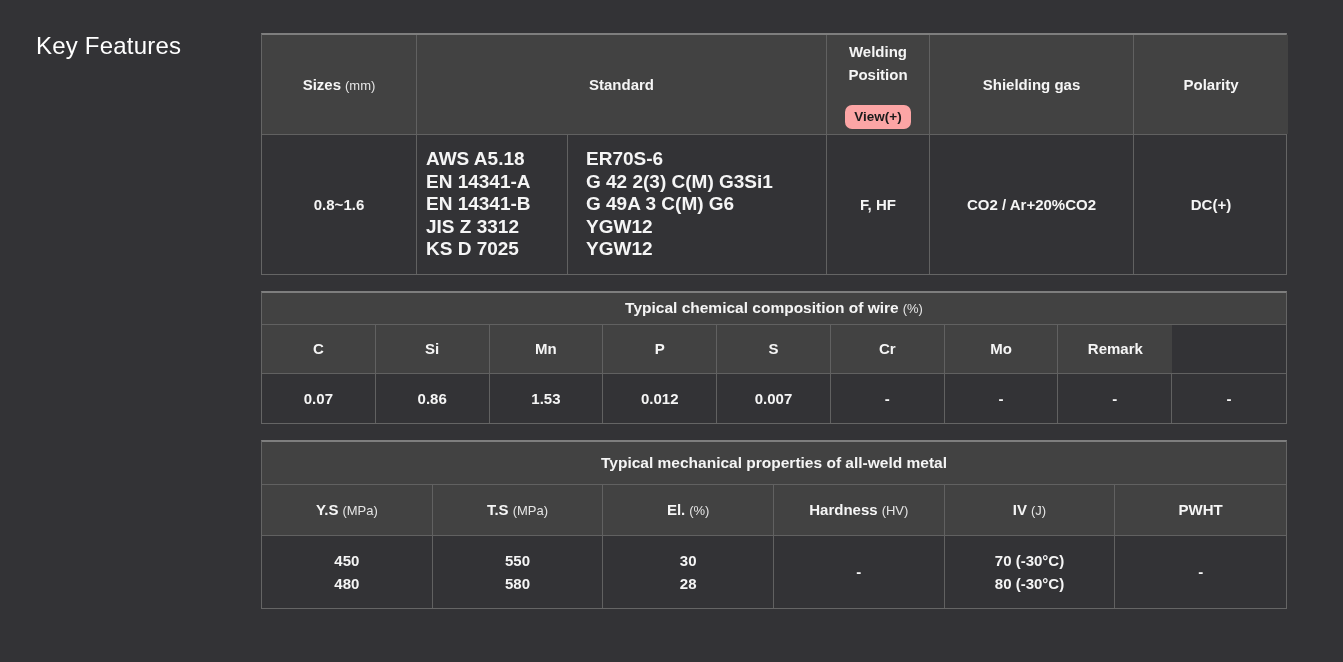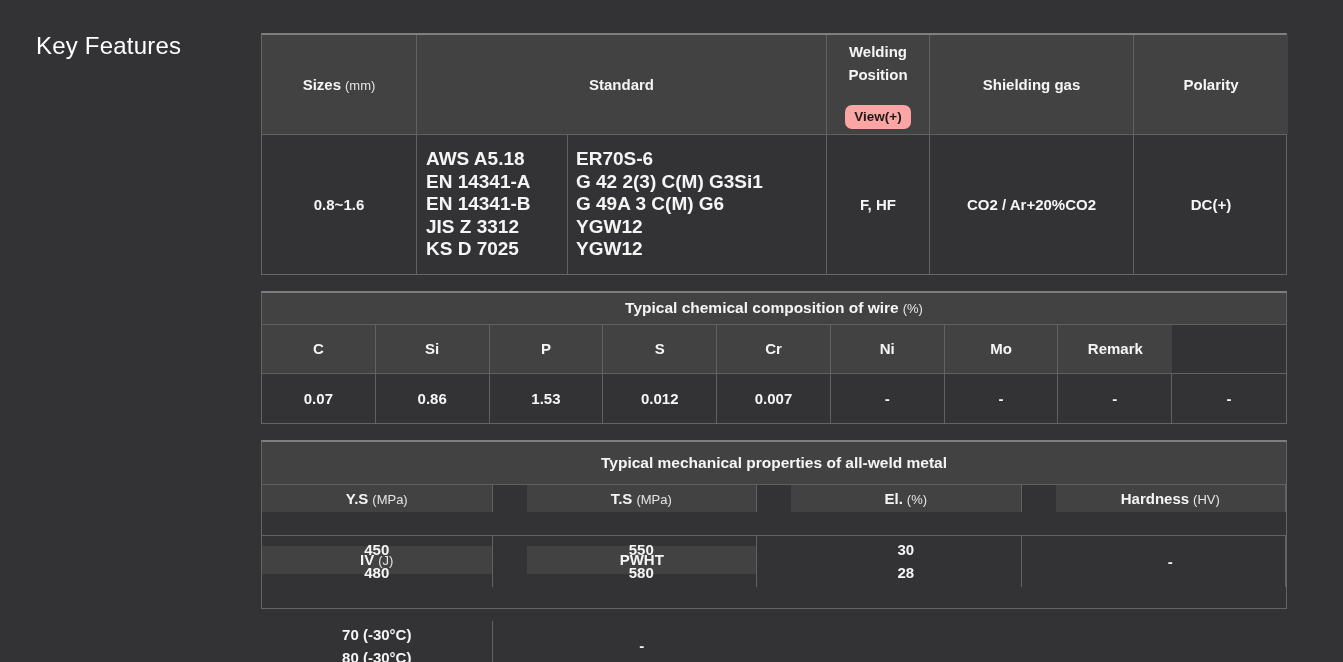--- a/index.html
+++ b/index.html
@@ -65,40 +65,40 @@
     justify-content: center;
     text-align: left;
     padding-left: 9px;
     line-height: 22.6px;
     font-size: 19px;
     font-weight: 700;
   }
   .std-col.grades {
     flex: 1 1 auto;
     border-left: 1px solid #616161;
-    padding-left: 8px;
+    padding-left: 18px;
   }
   .badge {
     background: #fca5a5;
     color: #1b1b1b;
     font-size: 13.5px;
     font-weight: 700;
     line-height: 1;
     padding: 5px 9px 6px;
     border-radius: 7px;
     margin-top: 18px;
     cursor: pointer;
   }
   
   .t2-cols { grid-template-columns: repeat(9, 1fr); }
   .t2-title { height: 32px; }
   .t2-head { height: 49px; }
   .t2-data { height: 49px; }
   
-  .t3-cols { grid-template-columns: repeat(4, 1fr); gap: 34px; }
+  .t3-cols { grid-template-columns: repeat(6, 1fr); }
   .t3-title { height: 43px; }
   .t3-head { height: 51px; }
   .t3-data { height: 72px; }
   .line { display: block; }
 </style>
 </head>
 <body>
 
 <h2 class="page-title">Key Features</h2>
 
@@ -149,24 +149,24 @@
 
   <section class="tbl">
     <div class="row t2-title title-row">
       <div class="cell">
         <div><span>Typical chemical composition of wire</span><span class="unit">(%)</span></div>
       </div>
     </div>
     <div class="row t2-cols t2-head head-row">
       <div class="cell">C</div>
       <div class="cell">Si</div>
+      <div class="cell">Mn</div>
       <div class="cell">P</div>
       <div class="cell">S</div>
       <div class="cell">Cr</div>
-      <div class="cell">Ni</div>
       <div class="cell">Mo</div>
       <div class="cell">Remark</div>
     </div>
     <div class="row t2-cols t2-data">
       <div class="cell">0.07</div>
       <div class="cell">0.86</div>
       <div class="cell">1.53</div>
       <div class="cell">0.012</div>
       <div class="cell">0.007</div>
       <div class="cell">-</div>

